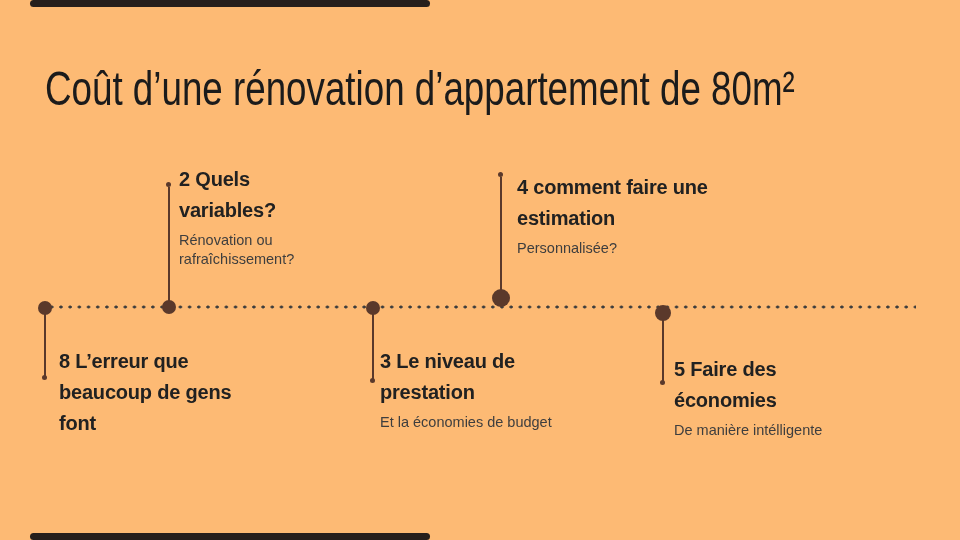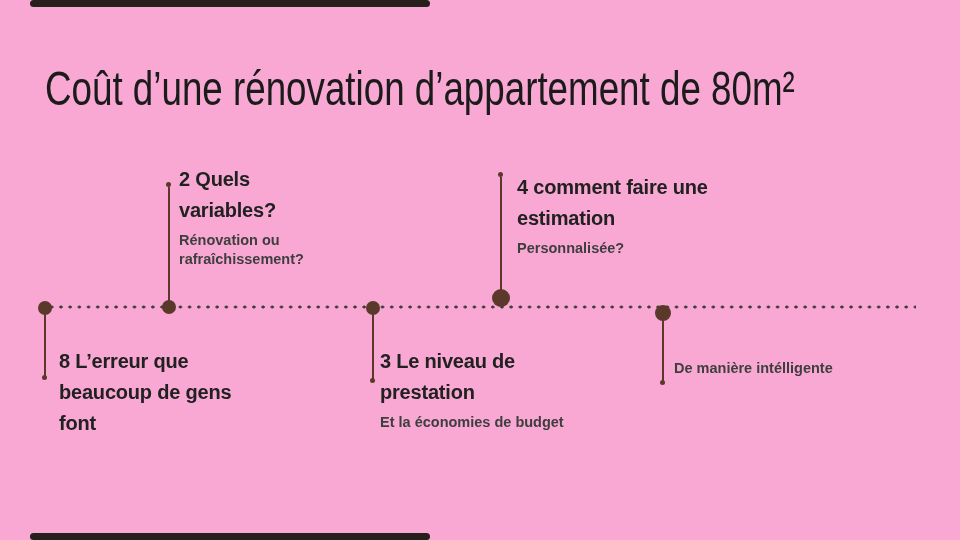--- a/index.html
+++ b/index.html
@@ -2,21 +2,21 @@
 <html style="--accent: #5a392b; --bar_color: #261f1c; --title_color: #1b1b1b; --heading_color: #212121; --sub_color: #3e3e3e; --dotted_color: #3c3c3c;"><head>
 <meta charset="utf-8">
 <style>
   html,body{margin:0;padding:0;}
   body{
     width:960px;height:540px;
     background:#ffffff;
     font-family:"Liberation Sans","DejaVu Sans",sans-serif;
     overflow:hidden;
   }
-  .slide{position:relative;width:960px;height:540px;background:#f9a8d4;}
+  .slide{position:relative;width:960px;height:540px;background:#fdba74;}
 
   
   .bar{position:absolute;left:30px;width:400px;height:7px;
        background:var(--bar_color,#261f1c);border-radius:4px;}
   .bar-top{top:0;}
   .bar-bottom{bottom:0;}
 
   
   .title{
     position:absolute;left:45px;top:60px;margin:0;
@@ -53,21 +53,21 @@
   .e1{left:42px;top:375px;}
   .e2{left:166px;top:182px;}
   .e3{left:370px;top:378px;}
   .e4{left:498px;top:172px;}
   .e5{left:660px;top:380px;}
 
   
   .label{position:absolute;}
   .heading{font-weight:700;font-size:20px;line-height:31px;
            color:var(--heading_color,#212121);letter-spacing:-0.2px;}
-  .sub{font-weight:700;font-size:14.5px;line-height:19px;margin-top:5px;
+  .sub{font-weight:400;font-size:14.5px;line-height:19px;margin-top:5px;
        color:var(--sub_color,#3e3e3e);}
   .t1{left:59px;top:346px;width:220px;}  .t1 .heading{width:185px;}
   .t2{left:179px;top:164px;width:175px;} .t2 .heading{width:150px;}
   .t3{left:380px;top:346px;width:205px;} .t3 .heading{width:175px;}
   .t4{left:517px;top:164px;width:215px;} .t4 .heading{width:200px;margin-top:8px;}
   .t5{left:674px;top:354px;width:200px;} .t5 .heading{width:155px;}
 </style>
 </head>
 <body>
 
@@ -111,16 +111,17 @@
     <div class="heading">3 Le niveau de prestation</div>
     <div class="sub">Et la économies de budget</div>
   </div>
 
   <div class="label t4">
     <div class="heading">4 comment faire une estimation</div>
     <div class="sub">Personnalisée?</div>
   </div>
 
   <div class="label t5">
+    <div class="heading">5 Faire des économies</div>
     <div class="sub">De manière intélligente</div>
   </div>
 
 </div>
 
 </body></html>

